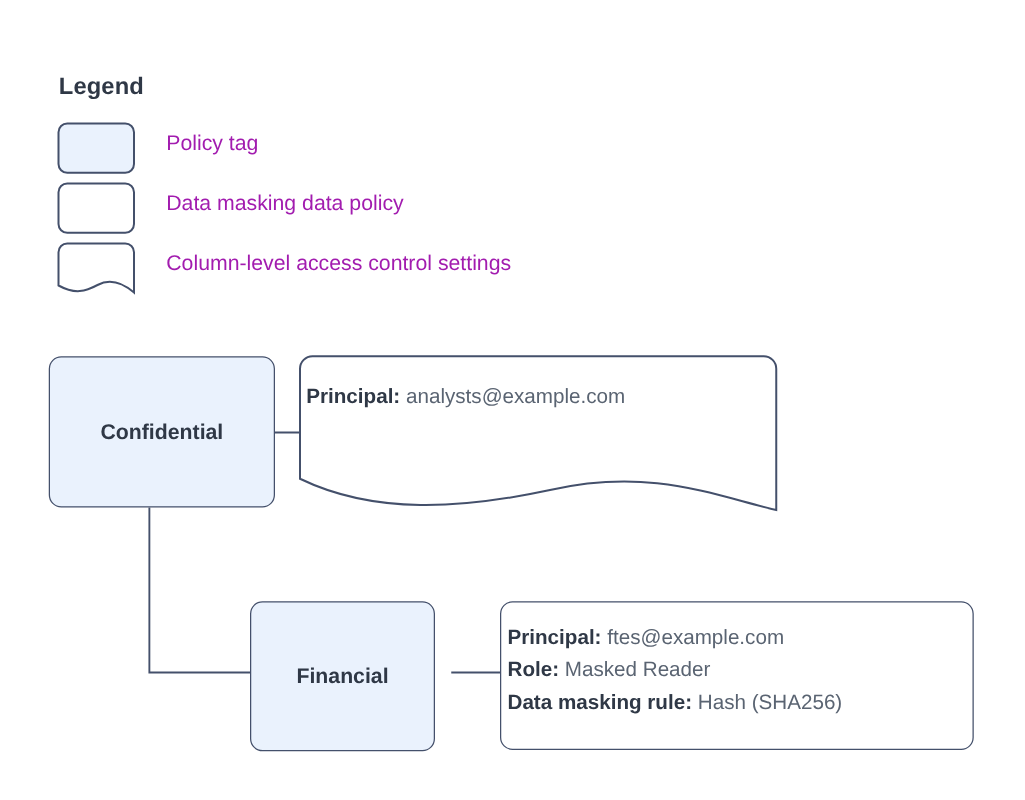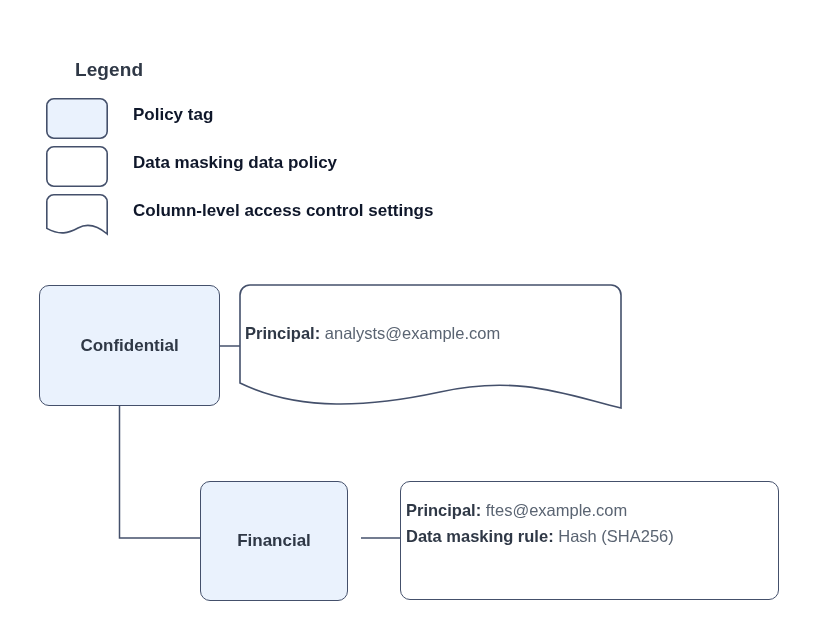--- a/index.html
+++ b/index.html
@@ -26,27 +26,26 @@
   
   .legend-title {
     position: absolute;
     left: 47px;
     top: 59px;
     font-size: 19px;
     font-weight: bold;
     color: #2f3846;
     letter-spacing: 0.1px;
     white-space: nowrap;
-    margin-left: 28px;
   }
   .legend-label {
     position: absolute;
     font-size: 17px;
-    font-weight: bold;
-    color: #0f172a;
+    font-weight: normal;
+    color: #a21caf;
     white-space: nowrap;
   }
   .legend-label.l1 { left: 133px; top: 105px; }
   .legend-label.l2 { left: 133px; top: 153px; }
   .legend-label.l3 { left: 133px; top: 201px; }
 
   
   .node {
     position: absolute;
     background: #eaf2fd;
@@ -80,21 +79,21 @@
     line-height: 26px;
     color: #5a6472;
     white-space: nowrap;
   }
   .note-text b {
     color: #2f3846;
     font-weight: bold;
   }
   .note-text.note-a {
     left: 245px;
-    top: 320px;
+    top: 304px;
   }
   .note-text.note-b {
     left: 406px;
     top: 497px;
   }
 
   .policy-box {
     position: absolute;
     left: 400px;
     top: 481px;
@@ -178,16 +177,20 @@
 </div>
 
 <div class="policy-box"></div>
 
 <div class="note-text note-b">
   <div>
     <b>Principal:</b>
     <span>ftes@example.com</span>
   </div>
   <div>
+    <b>Role:</b>
+    <span>Masked Reader</span>
+  </div>
+  <div>
     <b>Data masking rule:</b>
     <span>Hash (SHA256)</span>
   </div>
 </div>
 
 </body></html>

